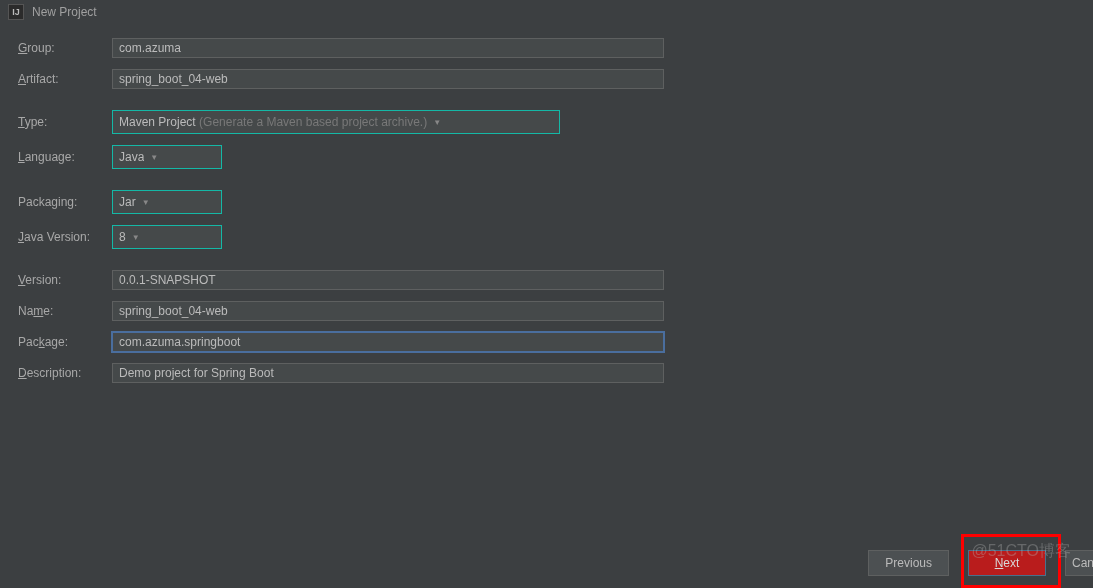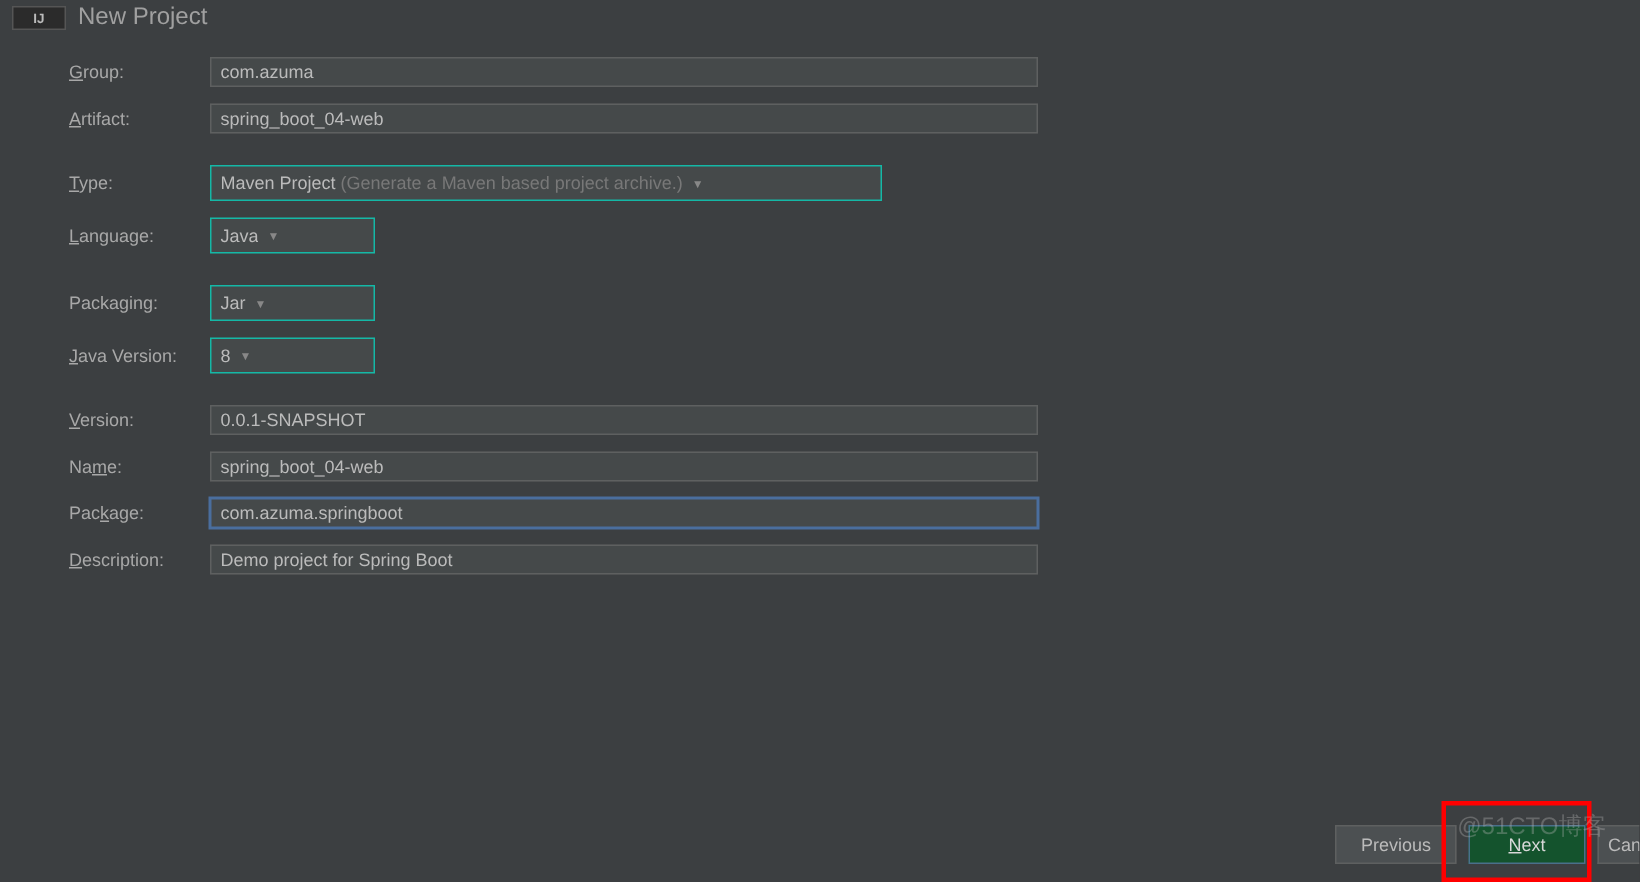--- a/index.html
+++ b/index.html
@@ -18,50 +18,49 @@
       font-size: 12px;
     }
     .title-bar {
       display: flex;
       align-items: center;
       padding: 4px 8px;
       gap: 8px;
       height: 24px;
     }
     .app-icon {
-      width: 36px;
+      width: 16px;
       height: 16px;
       background: #2b2b2b;
       border: 1px solid #555;
       display: flex;
       align-items: center;
       justify-content: center;
       font-size: 9px;
       font-weight: bold;
       color: #bbb;
     }
     .title-text {
       color: #a0a0a0;
-      font-size: 16px;
+      font-size: 12px;
     }
     .content {
       padding: 14px 18px;
     }
     .section-title {
       color: #bbbbbb;
       font-weight: bold;
       font-size: 13px;
       margin-bottom: 14px;
     }
     .form-row {
       display: flex;
       align-items: center;
       margin-bottom: 11px;
       gap: 10px;
-      margin-left: 28px;
     }
     .form-label {
       width: 84px;
       color: #a8a8a8;
       font-size: 12px;
       flex-shrink: 0;
     }
     .form-label .mnemonic {
       text-decoration: underline;
     }
@@ -110,36 +109,36 @@
       color: #888;
       font-size: 8px;
       margin-left: 6px;
     }
     .footer {
       position: absolute;
       bottom: 12px;
       right: 0;
       display: flex;
       align-items: center;
-      gap: 8px;
+      gap: 19px;
       padding-right: 0;
     }
     .btn {
       background: #4c5052;
       border: 1px solid #5e6060;
       color: #bbbbbb;
       padding: 5px 16px;
       font-size: 12px;
       cursor: pointer;
       min-width: 78px;
       text-align: center;
       font-family: inherit;
     }
     .btn-primary {
-      background: #14532d;
+      background: #b91c1c;
       border: 1px solid #4a708b;
       color: #d8d8d8;
     }
     .btn-primary .mnemonic {
       text-decoration: underline;
     }
     .highlight-box {
       position: absolute;
       border: 3px solid #ff0000;
       pointer-events: none;

